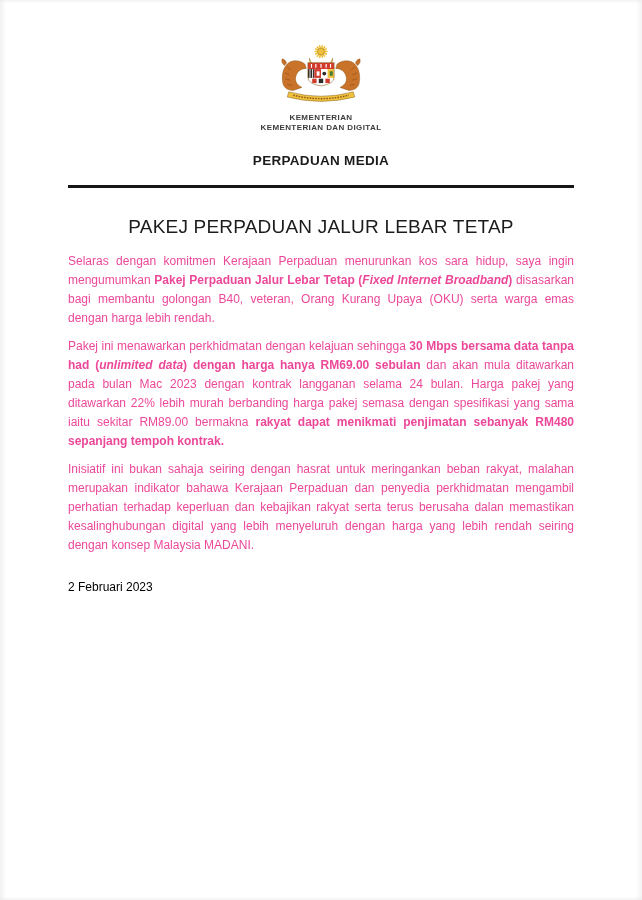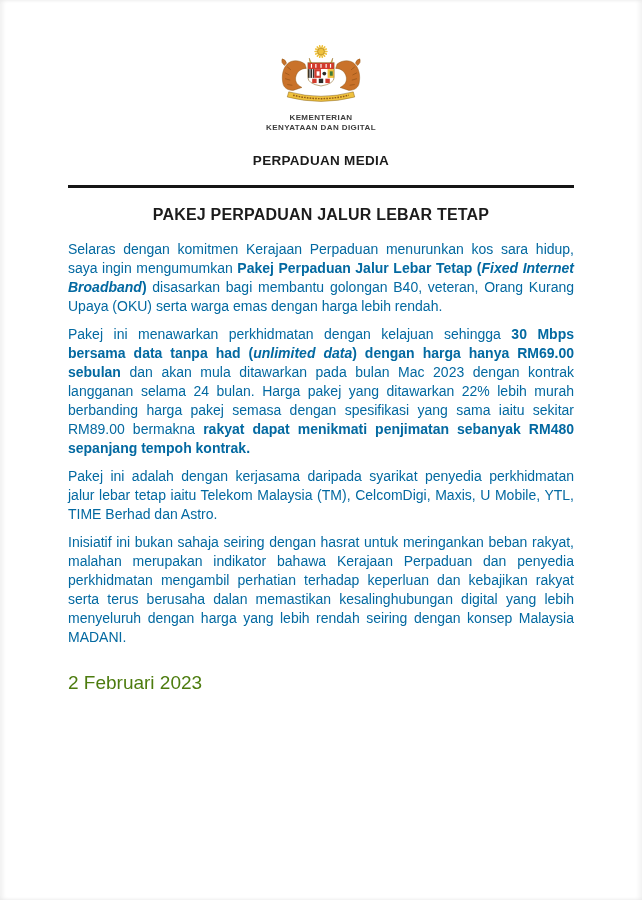--- a/index.html
+++ b/index.html
@@ -32,49 +32,49 @@
     font-size:13.5px;
     letter-spacing:0.3px;
     color:#1c1c1c;
   }
   .rule {
     margin-top:17px;
     height:2.5px;
     background:#161616;
   }
   .title {
-    margin-top:17px;
+    margin-top:29px;
     text-align:center;
-    font-weight:bold;
-    font-size:16px;
+    font-weight:normal;
+    font-size:19px;
     line-height:19px;
     color:#1c1c1c;
     letter-spacing:0.2px;
   }
   .body { margin-top:16px; }
   .body p {
     margin:0 0 9px 0;
-    font-size:14px;
+    font-size:12px;
     line-height:19px;
     text-align:justify;
-    color:#0369a1;
+    color:#ec4899;
   }
   .b  { font-weight:bold; }
   .bi { font-weight:bold; font-style:italic; }
   .signature {
     margin-top:38px;
     font-weight:bold;
     font-size:13.6px;
     line-height:19px;
     color:#1c1c1c;
   }
   .date {
     margin-top:25px;
-    font-size:19px;
-    color:#4d7c0f;
+    font-size:12px;
+    color:#000000;
   }
 </style>
 </head>
 <body>
 
 <div class="page">
   <div class="content">
 
     <div class="logo-wrap">
       
@@ -152,38 +152,37 @@
           <rect x="66" y="50" width="6" height="6" fill="#D23A2C"></rect>
         </g>
         <path d="M42,28 h36 v20 q0,9 -18,12 q-18,-3 -18,-12 Z" fill="none" stroke="#8a6420" stroke-width="0.8"></path>
 
         <path d="M16,68 Q60,80 104,68 L106,75 Q60,87 14,75 Z" fill="#EFC13D" stroke="#8a6420" stroke-width="0.7"></path>
         <path d="M22,72.5 Q60,82 98,72.5" fill="none" stroke="#7c4410" stroke-width="2" stroke-dasharray="2.2 1.6" opacity="0.8"></path>
       </svg>
 
       <div class="ministry">
         <div>KEMENTERIAN</div>
-        <div>KENYATAAN DAN DIGITAL</div>
+        <div>KEMENTERIAN DAN DIGITAL</div>
       </div>
     </div>
 
     <div class="doc-type">PERPADUAN MEDIA</div>
 
     <div class="rule"></div>
 
     <div class="title">
       <div>PAKEJ PERPADUAN JALUR LEBAR TETAP</div>
     </div>
 
     <div class="body">
       <p><span>Selaras dengan komitmen Kerajaan Perpaduan menurunkan kos sara hidup, saya ingin mengumumkan </span><span class="b">Pakej Perpaduan Jalur Lebar Tetap (</span><span class="bi">Fixed Internet Broadband</span><span class="b">)</span><span> disasarkan bagi membantu golongan B40, veteran, Orang Kurang Upaya (OKU) serta warga emas dengan harga lebih rendah.</span></p>
 
       <p><span>Pakej ini menawarkan perkhidmatan dengan kelajuan sehingga </span><span class="b">30 Mbps bersama data tanpa had (</span><span class="bi">unlimited data</span><span class="b">) dengan harga hanya RM69.00 sebulan</span><span> dan akan mula ditawarkan pada bulan Mac 2023 dengan kontrak langganan selama 24 bulan. Harga pakej yang ditawarkan 22% lebih murah berbanding harga pakej semasa dengan spesifikasi yang sama iaitu sekitar RM89.00 bermakna </span><span class="b">rakyat dapat menikmati penjimatan sebanyak RM480 sepanjang tempoh kontrak.</span></p>
 
-      <p><span>Pakej ini adalah dengan kerjasama daripada syarikat penyedia perkhidmatan jalur lebar tetap iaitu Telekom Malaysia (TM), CelcomDigi, Maxis, U Mobile, YTL, TIME Berhad dan Astro.</span></p>
 
       <p><span>Inisiatif ini bukan sahaja seiring dengan hasrat untuk meringankan beban rakyat, malahan merupakan indikator bahawa Kerajaan Perpaduan dan penyedia perkhidmatan mengambil perhatian terhadap keperluan dan kebajikan rakyat serta terus berusaha dalan memastikan kesalinghubungan digital yang lebih menyeluruh dengan harga yang lebih rendah seiring dengan konsep Malaysia MADANI.</span></p>
     </div>
 
 
     <div class="date">2 Februari 2023</div>
 
   </div>
 </div>
 

